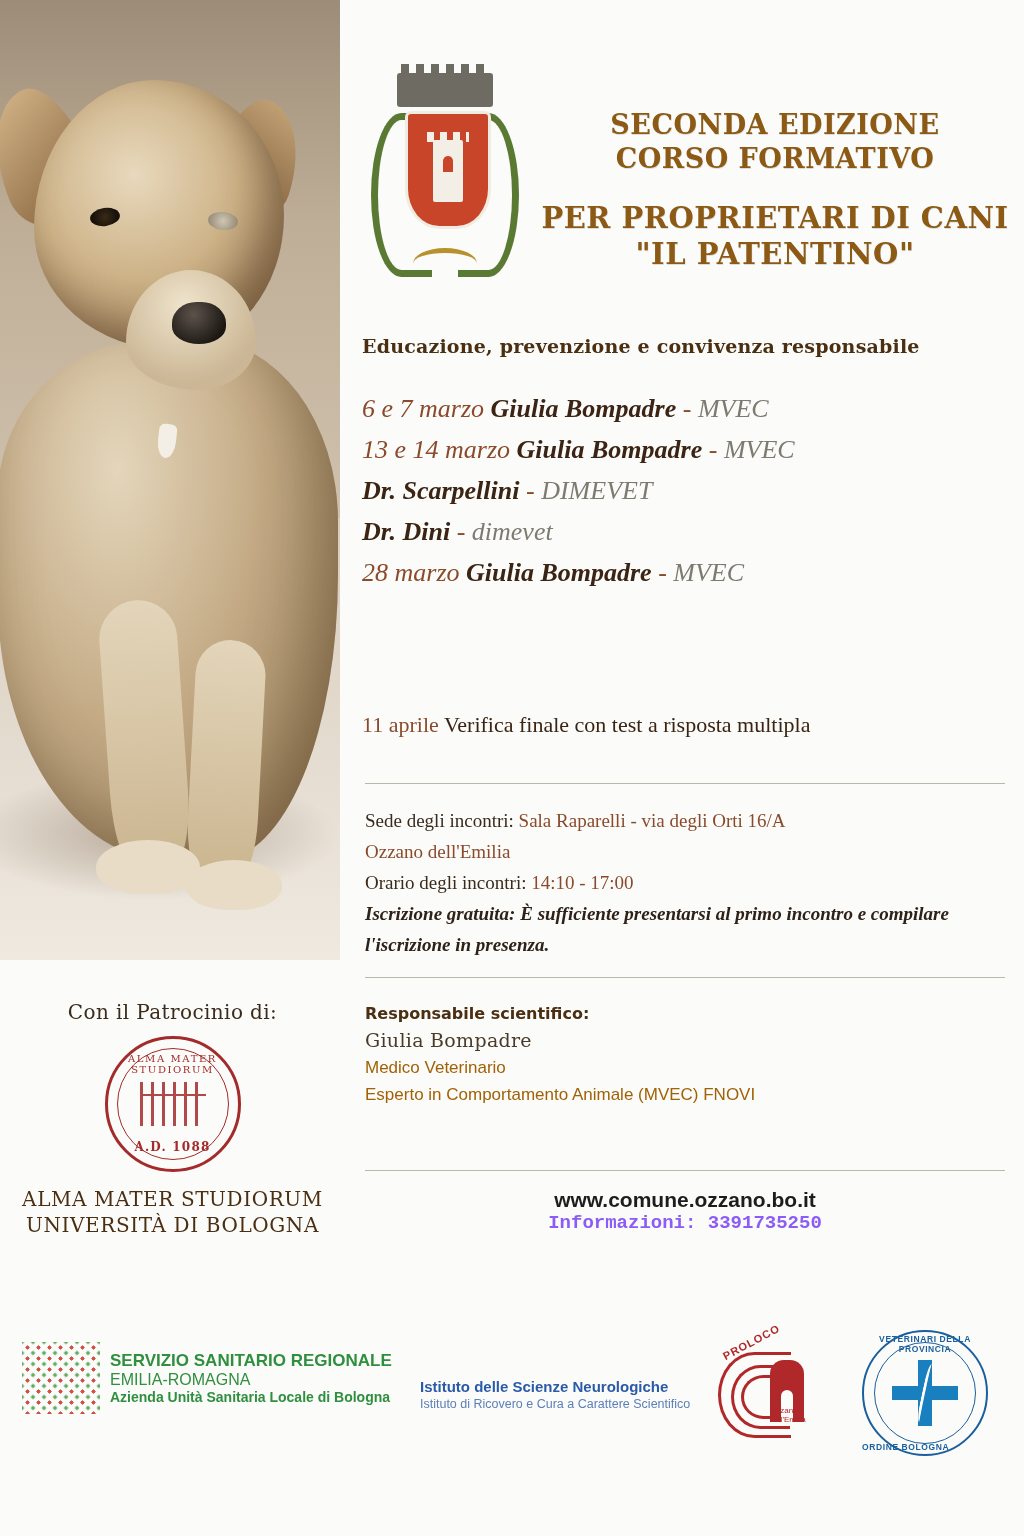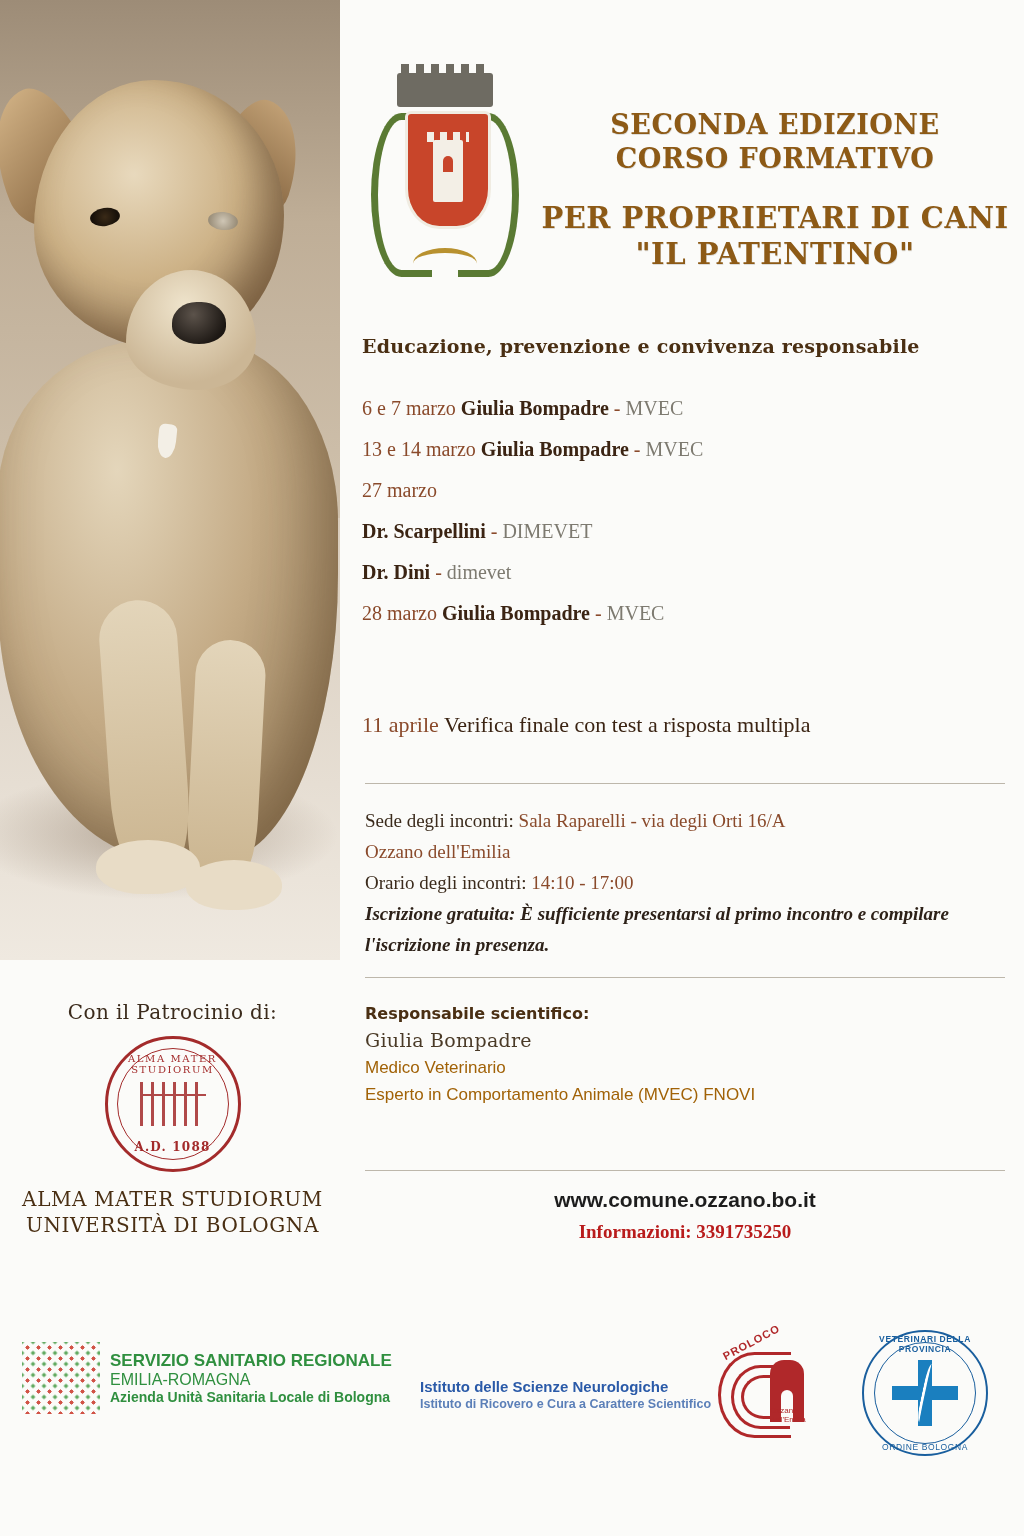--- a/index.html
+++ b/index.html
@@ -192,24 +192,25 @@
     color: #4a2f13;
     letter-spacing: 0.2px;
   }
 
   .schedule {
     position: absolute;
     left: 362px; top: 388px;
     width: 660px;
   }
   .schedule .row {
-    font-size: 20px;
+    font-size: 26px;
     line-height: 41px;
     color: #8a4a2b;
     white-space: nowrap;
+    font-style: italic;
   }
   .schedule .row .strong {
     font-weight: bold;
     color: #3b2413;
   }
   .schedule .row .light {
     color: #7d7a70;
   }
   .final-test {
     position: absolute;
@@ -267,25 +268,25 @@
     letter-spacing: 1.2px;
   }
   .program .site {
     font-family: "Liberation Sans", sans-serif;
     font-weight: bold;
     font-size: 21px;
     color: #1d1d1d;
     margin-top: 6px;
   }
   .program .info {
-    font-family: Liberation Serif, serif;
+    font-family: Liberation Mono, monospace;
     font-weight: bold;
     font-size: 19px;
-    color: #b91c1c;
-    margin-top: 9px;
+    color: #8b5cf6;
+    margin-top: 0;
   }
 
   
   .patro {
     position: absolute;
     left: 0; top: 1000px;
     width: 345px;
     text-align: center;
   }
   .patro .lbl {
@@ -358,21 +359,21 @@
   .ausl .txt { margin-left: 10px; font-family: "Liberation Sans", sans-serif; }
   .ausl .t1 { color: #2f8f3f; font-weight: bold; font-size: 17px; }
   .ausl .t2 { color: #2f8f3f; font-size: 16px; }
   .ausl .t3 { color: #2f8f3f; font-weight: bold; font-size: 14px; }
 
   .isnb {
     position: absolute; left: 420px; top: 58px;
     font-family: "Liberation Sans", sans-serif;
   }
   .isnb .t1 { color: #2a5aa8; font-weight: bold; font-size: 15px; }
-  .isnb .t2 { color: #5b7fb8; font-size: 12.5px; margin-top: 2px; font-weight: bold; }
+  .isnb .t2 { color: #5b7fb8; font-size: 12.5px; margin-top: 2px; }
 
   .proloco {
     position: absolute; left: 718px; top: 14px;
     width: 112px; height: 112px;
     color: #b0282a;
   }
   .proloco .arcs {
     position: absolute; left: 0; top: 18px; width: 70px; height: 80px;
     border: 3px solid #b0282a;
     border-right: none;
@@ -429,22 +430,22 @@
     transform: skewX(-12deg);
   }
   .ordine .t-top {
     position: absolute; left: 0; right: 0; top: 4px;
     text-align: center;
     font-family: "Liberation Sans", sans-serif; font-weight: bold; font-size: 8.5px;
     color: #1a5f9e; letter-spacing: 0.6px;
   }
   .ordine .t-bot {
     position: absolute; left: 0; right: 0; bottom: 4px;
-    text-align: center;
-    font-family: "Liberation Sans", sans-serif; font-weight: normal; font-size: 8.5px;
+    text-align: left;
+    font-family: "Liberation Sans", sans-serif; font-weight: bold; font-size: 8.5px;
     color: #1a5f9e; letter-spacing: 0.6px;
   }
 </style>
 </head>
 <body>
 
 <div class="photo">
   <div class="wall"></div>
   <div class="floor"></div>
   <div class="shadow"></div>
@@ -485,23 +486,20 @@
 <div class="subtitle">Educazione, prevenzione e convivenza responsabile</div>
 
 <div class="schedule">
   <div class="row">
     <span>6 e 7 marzo </span><span class="strong">Giulia Bompadre</span><span> - </span><span class="light">MVEC</span>
   </div>
   <div class="row">
     <span>13 e 14 marzo </span><span class="strong">Giulia Bompadre</span><span> - </span><span class="light">MVEC</span>
   </div>
   <div class="row">
-    <span>27 marzo</span><span class="strong"></span><span></span><span class="light"></span>
-  </div>
-  <div class="row">
     <span></span><span class="strong">Dr. Scarpellini</span><span> - </span><span class="light">DIMEVET</span>
   </div>
   <div class="row">
     <span></span><span class="strong">Dr. Dini</span><span> - </span><span class="light">dimevet</span>
   </div>
   <div class="row">
     <span>28 marzo </span><span class="strong">Giulia Bompadre</span><span> - </span><span class="light">MVEC</span>
   </div>
 </div>
 

